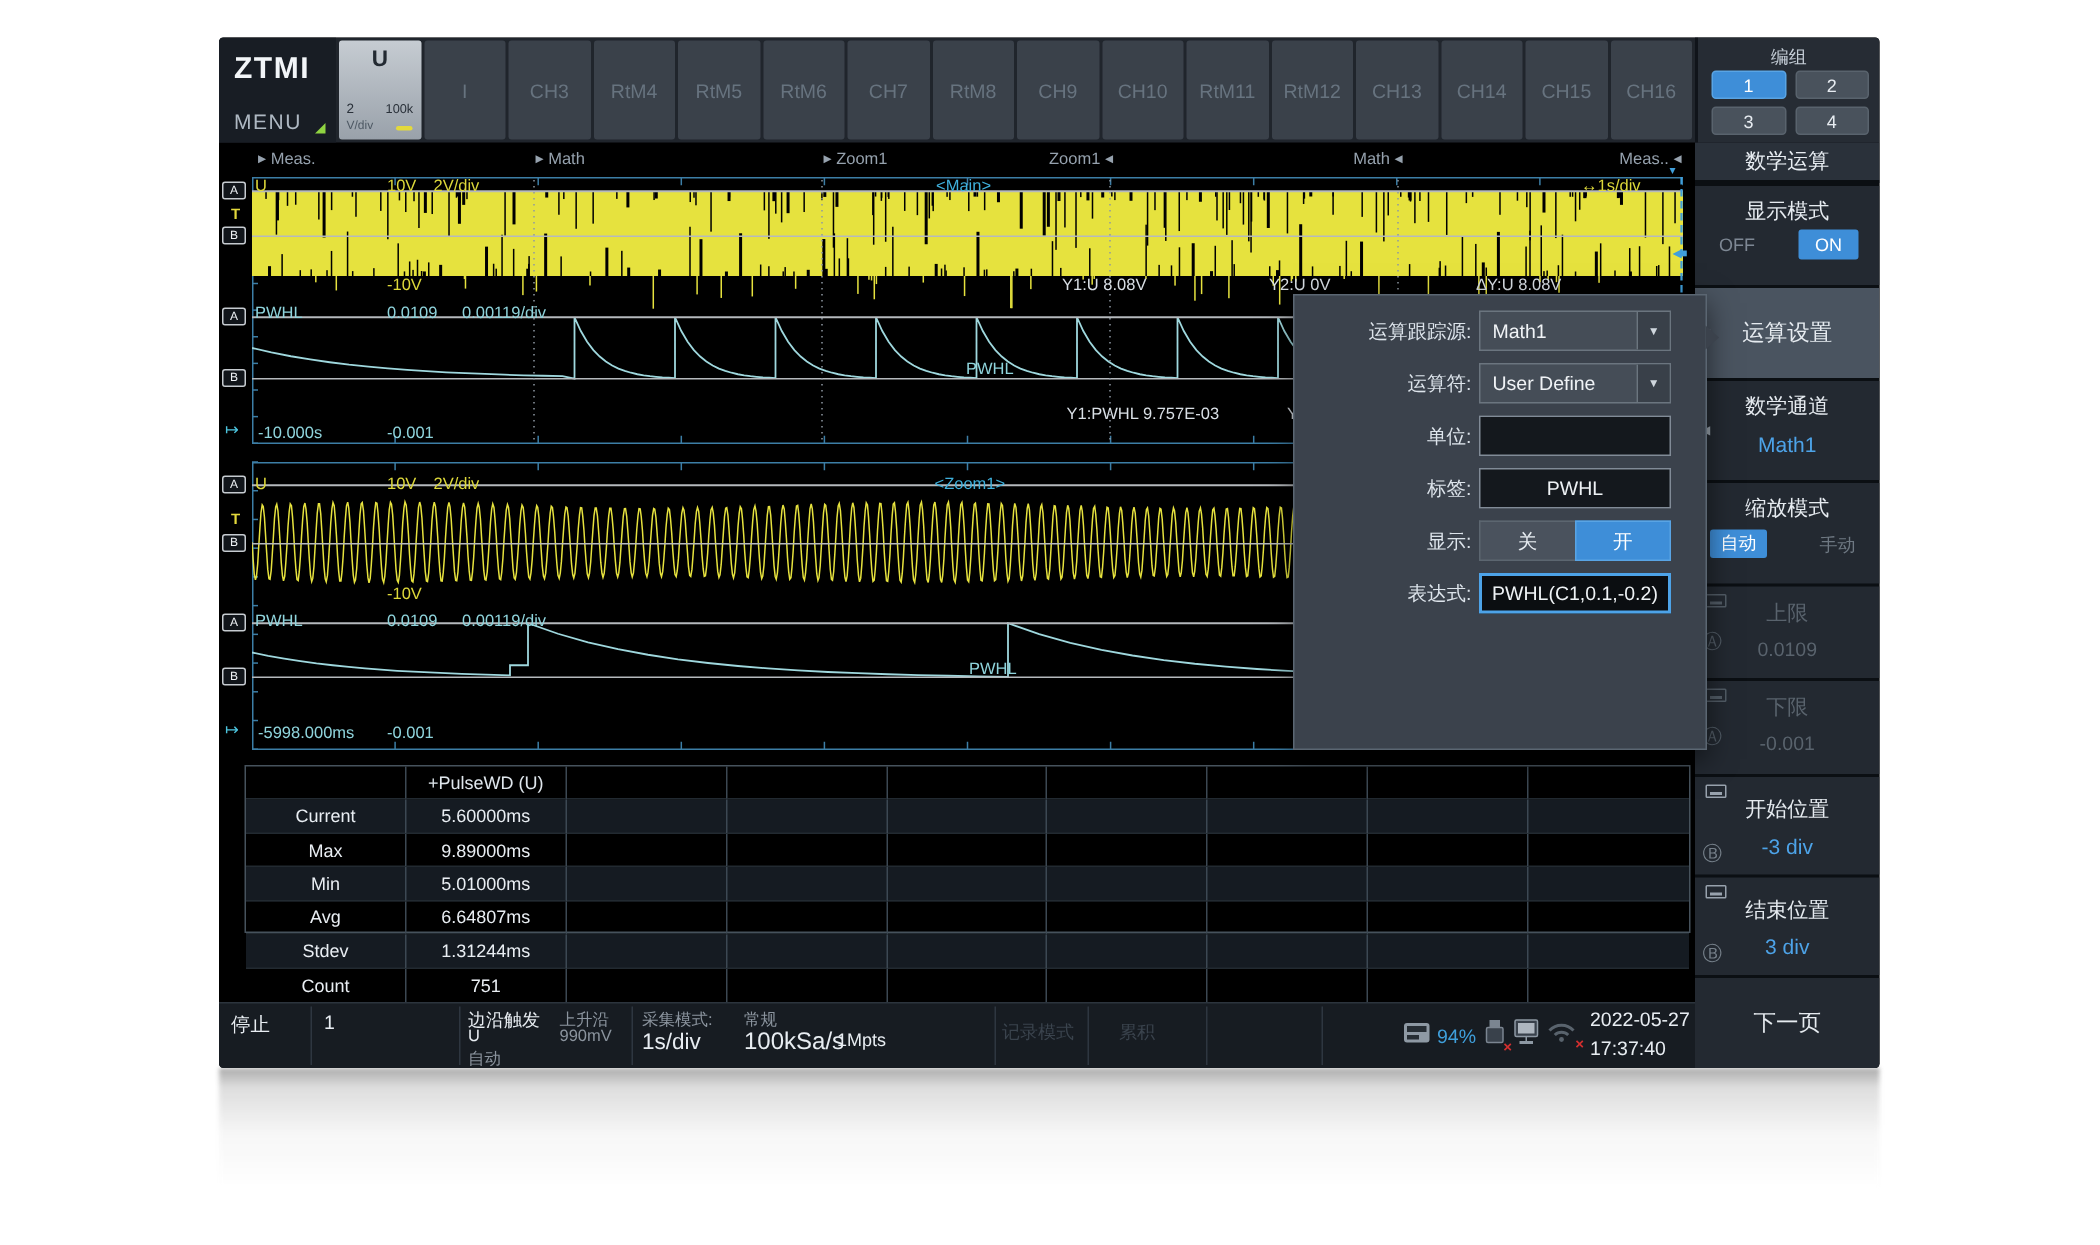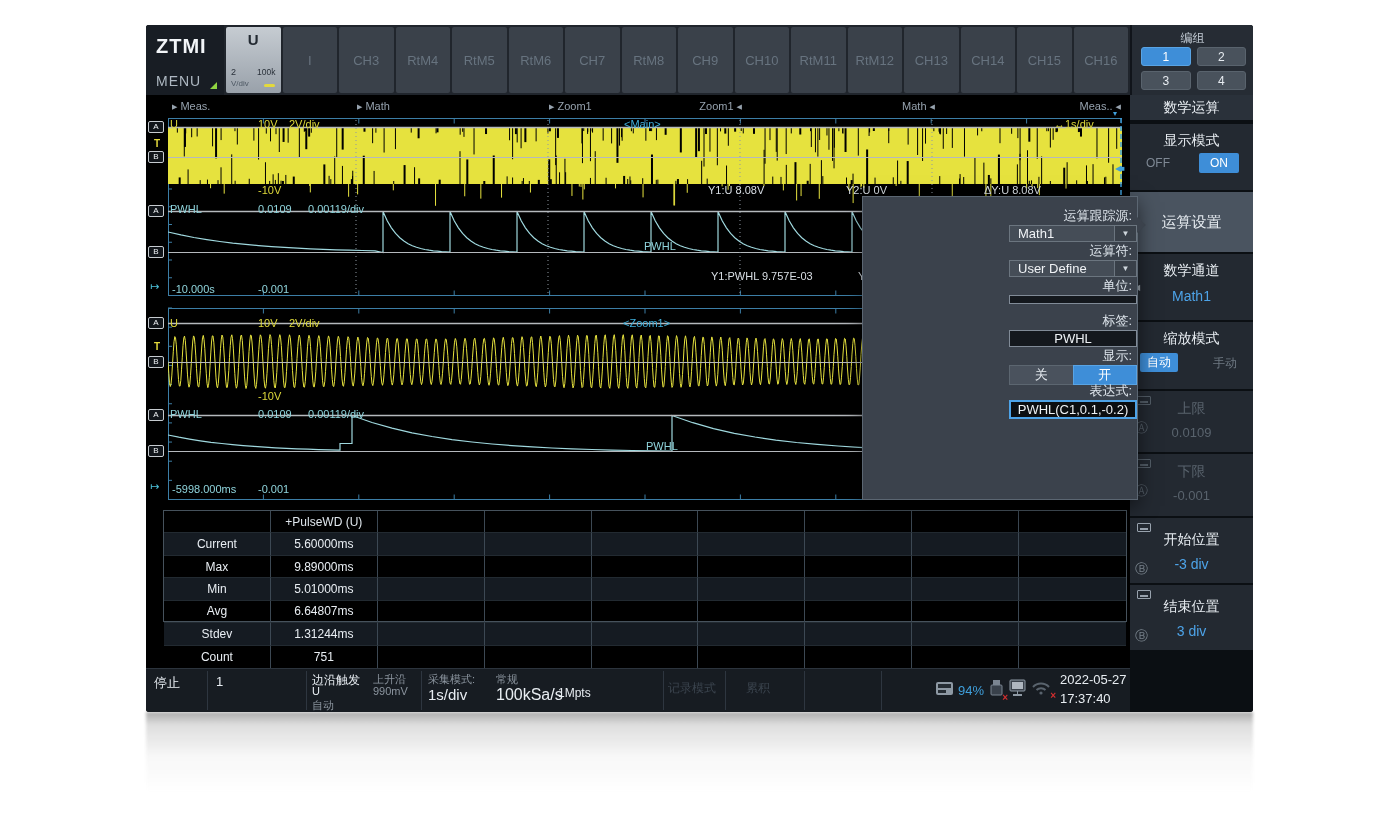--- a/index.html
+++ b/index.html
@@ -49,21 +49,21 @@
         border-radius:2px; color:#eef1f4; font-size:8px; line-height:10px; text-align:center; z-index:6; }
   .mk-t { position:absolute; color:#e3d93c; font-size:10px; font-weight:bold; z-index:6; }
   .mk-pos { position:absolute; color:#4cc3dc; font-size:11px; z-index:6; }
   .mk-handle { position:absolute; color:#3f9fdb; font-size:8px; z-index:6; letter-spacing:-1px; }
 
   
   #dialog { position:absolute; left:716px; top:171px; width:276px; height:304px; background:#3b424c;
             border:1px solid #5b6672; box-shadow:0 6px 18px rgba(0,0,0,.55); z-index:30; padding-top:10px; }
   #dialog-pointer { position:absolute; right:-9px; top:20px; width:0; height:0;
             border-top:8px solid transparent; border-bottom:8px solid transparent; border-left:9px solid #3b424c; }
-  .dlg-row { display:flex; align-items:flex-end; height:27px; margin-bottom:8px;flex-direction:column; }
+  .dlg-row { display:flex; align-items:center; height:27px; margin-bottom:8px; }
   .dlg-label { width:118px; text-align:right; font-size:13px; color:#dde4eb; margin-right:5px; }
   .dlg-select { width:128px; height:27px; background:#454d57; border:1px solid #6b757f; display:flex; align-items:center; position:relative; }
   .dlg-select .sel-text { flex:1; padding-left:8px; font-size:13px; color:#f0f3f6; }
   .dlg-select .sel-arrow { width:22px; height:100%; background:#394049; color:#cfd6dd; font-size:8px;
             display:flex; align-items:center; justify-content:center; border-left:1px solid #6b757f; }
   .dlg-input { width:128px; height:27px; background:#14181d; border:1px solid #818b97; color:#eef2f5;
             font-size:13px; display:flex; align-items:center; justify-content:center; }
   .dlg-toggle { width:128px; height:27px; display:flex; }
   .dlg-toggle span { flex:1; display:flex; align-items:center; justify-content:center; font-size:13px; }
   .tg-off { background:#4a525d; color:#e8edf2; border:1px solid #5c6670; border-right:none; }
@@ -826,20 +826,23 @@
       <div class="sb-v" style="top:38px;font-size:14px">-3 div</div>
     </div>
 
     <div class="sb-item" style="top:490px;height:65px">
       <span class="kb-icon"></span>
       <span class="circ" style="top:42px">Ⓑ</span>
       <div class="sb-t" style="top:13px">结束位置</div>
       <div class="sb-v" style="top:38px;font-size:14px">3 div</div>
     </div>
 
+    <div class="sb-item" style="top:557px;height:60px">
+      <div class="sb-t mid">下一页</div>
+    </div>
   </div>
 
 <div class="zone-label" style="left: 26px;"><span class="zl-arrow">▶</span> Meas.</div>
     <div class="zone-label" style="left: 211px;"><span class="zl-arrow">▶</span> Math</div>
     <div class="zone-label" style="left: 403px;"><span class="zl-arrow">▶</span> Zoom1</div>
     <div class="zone-label" style="left: 596px; transform: translateX(-100%);">Zoom1 <span class="zl-arrow">◀</span></div>
     <div class="zone-label" style="left: 789px; transform: translateX(-100%);">Math <span class="zl-arrow">◀</span></div>
     <div class="zone-label" style="left: 975px; transform: translateX(-100%);">Meas.. <span class="zl-arrow">◀</span></div>
   </div>
 <div id="reflection"></div>

